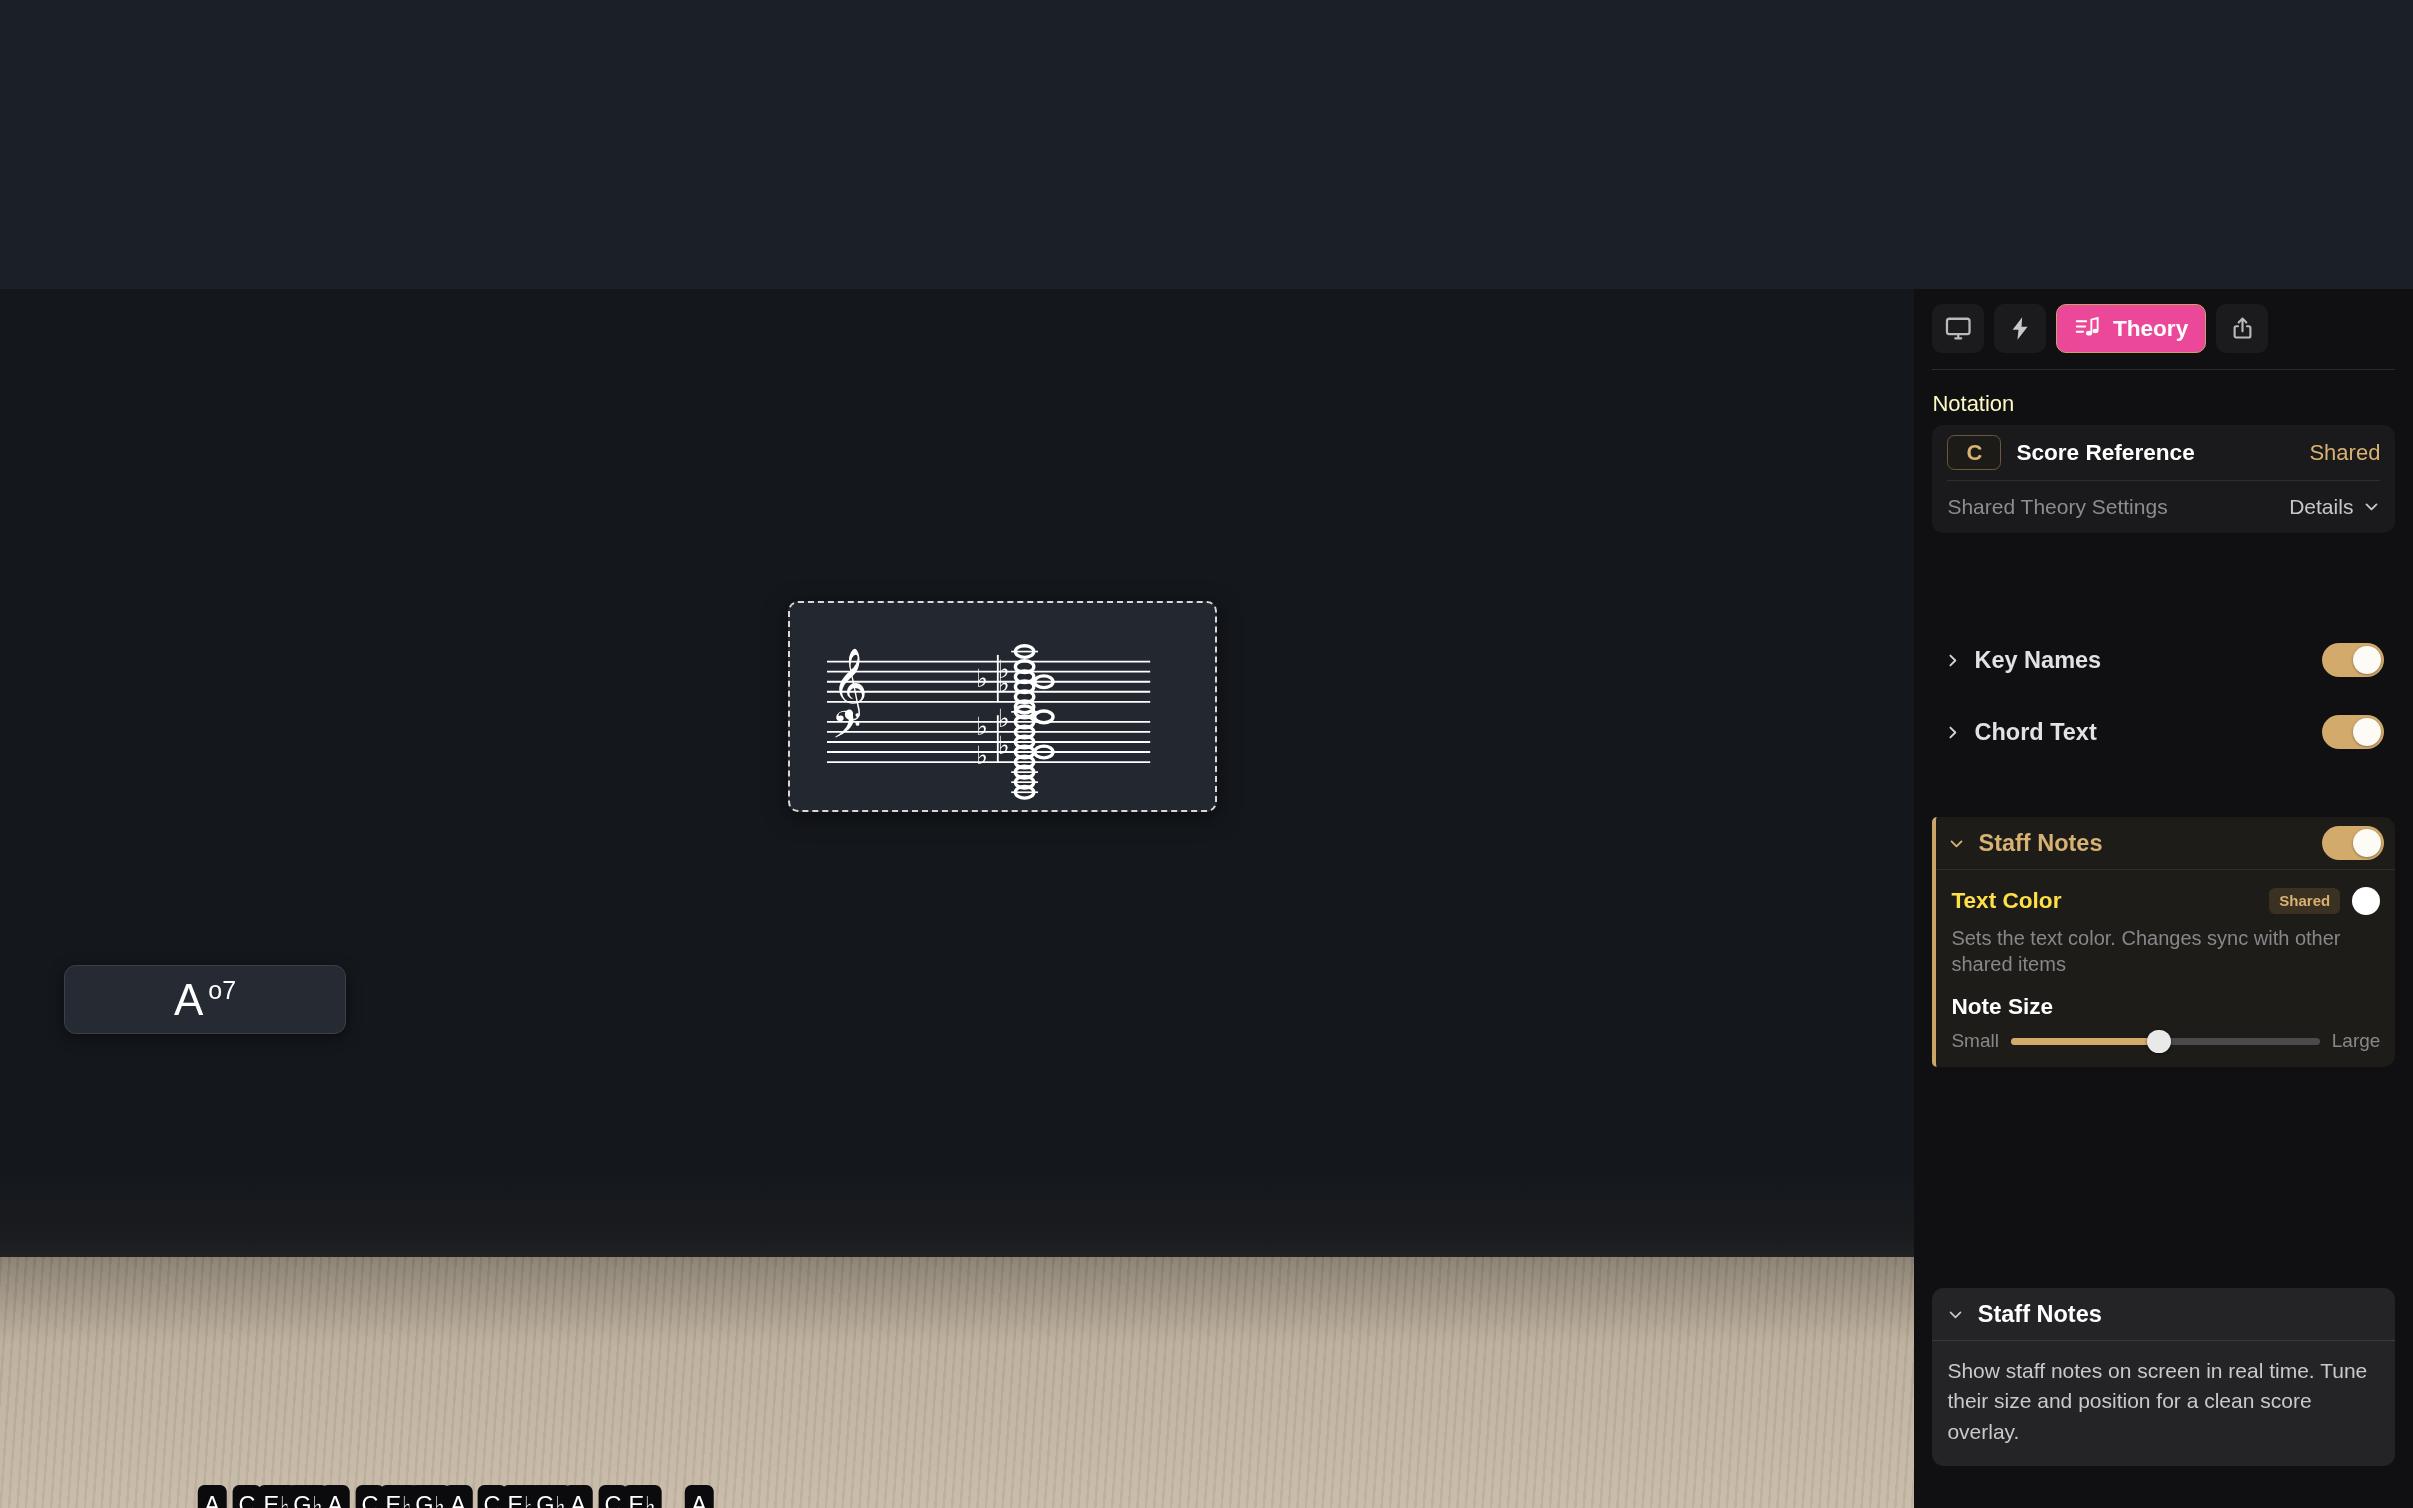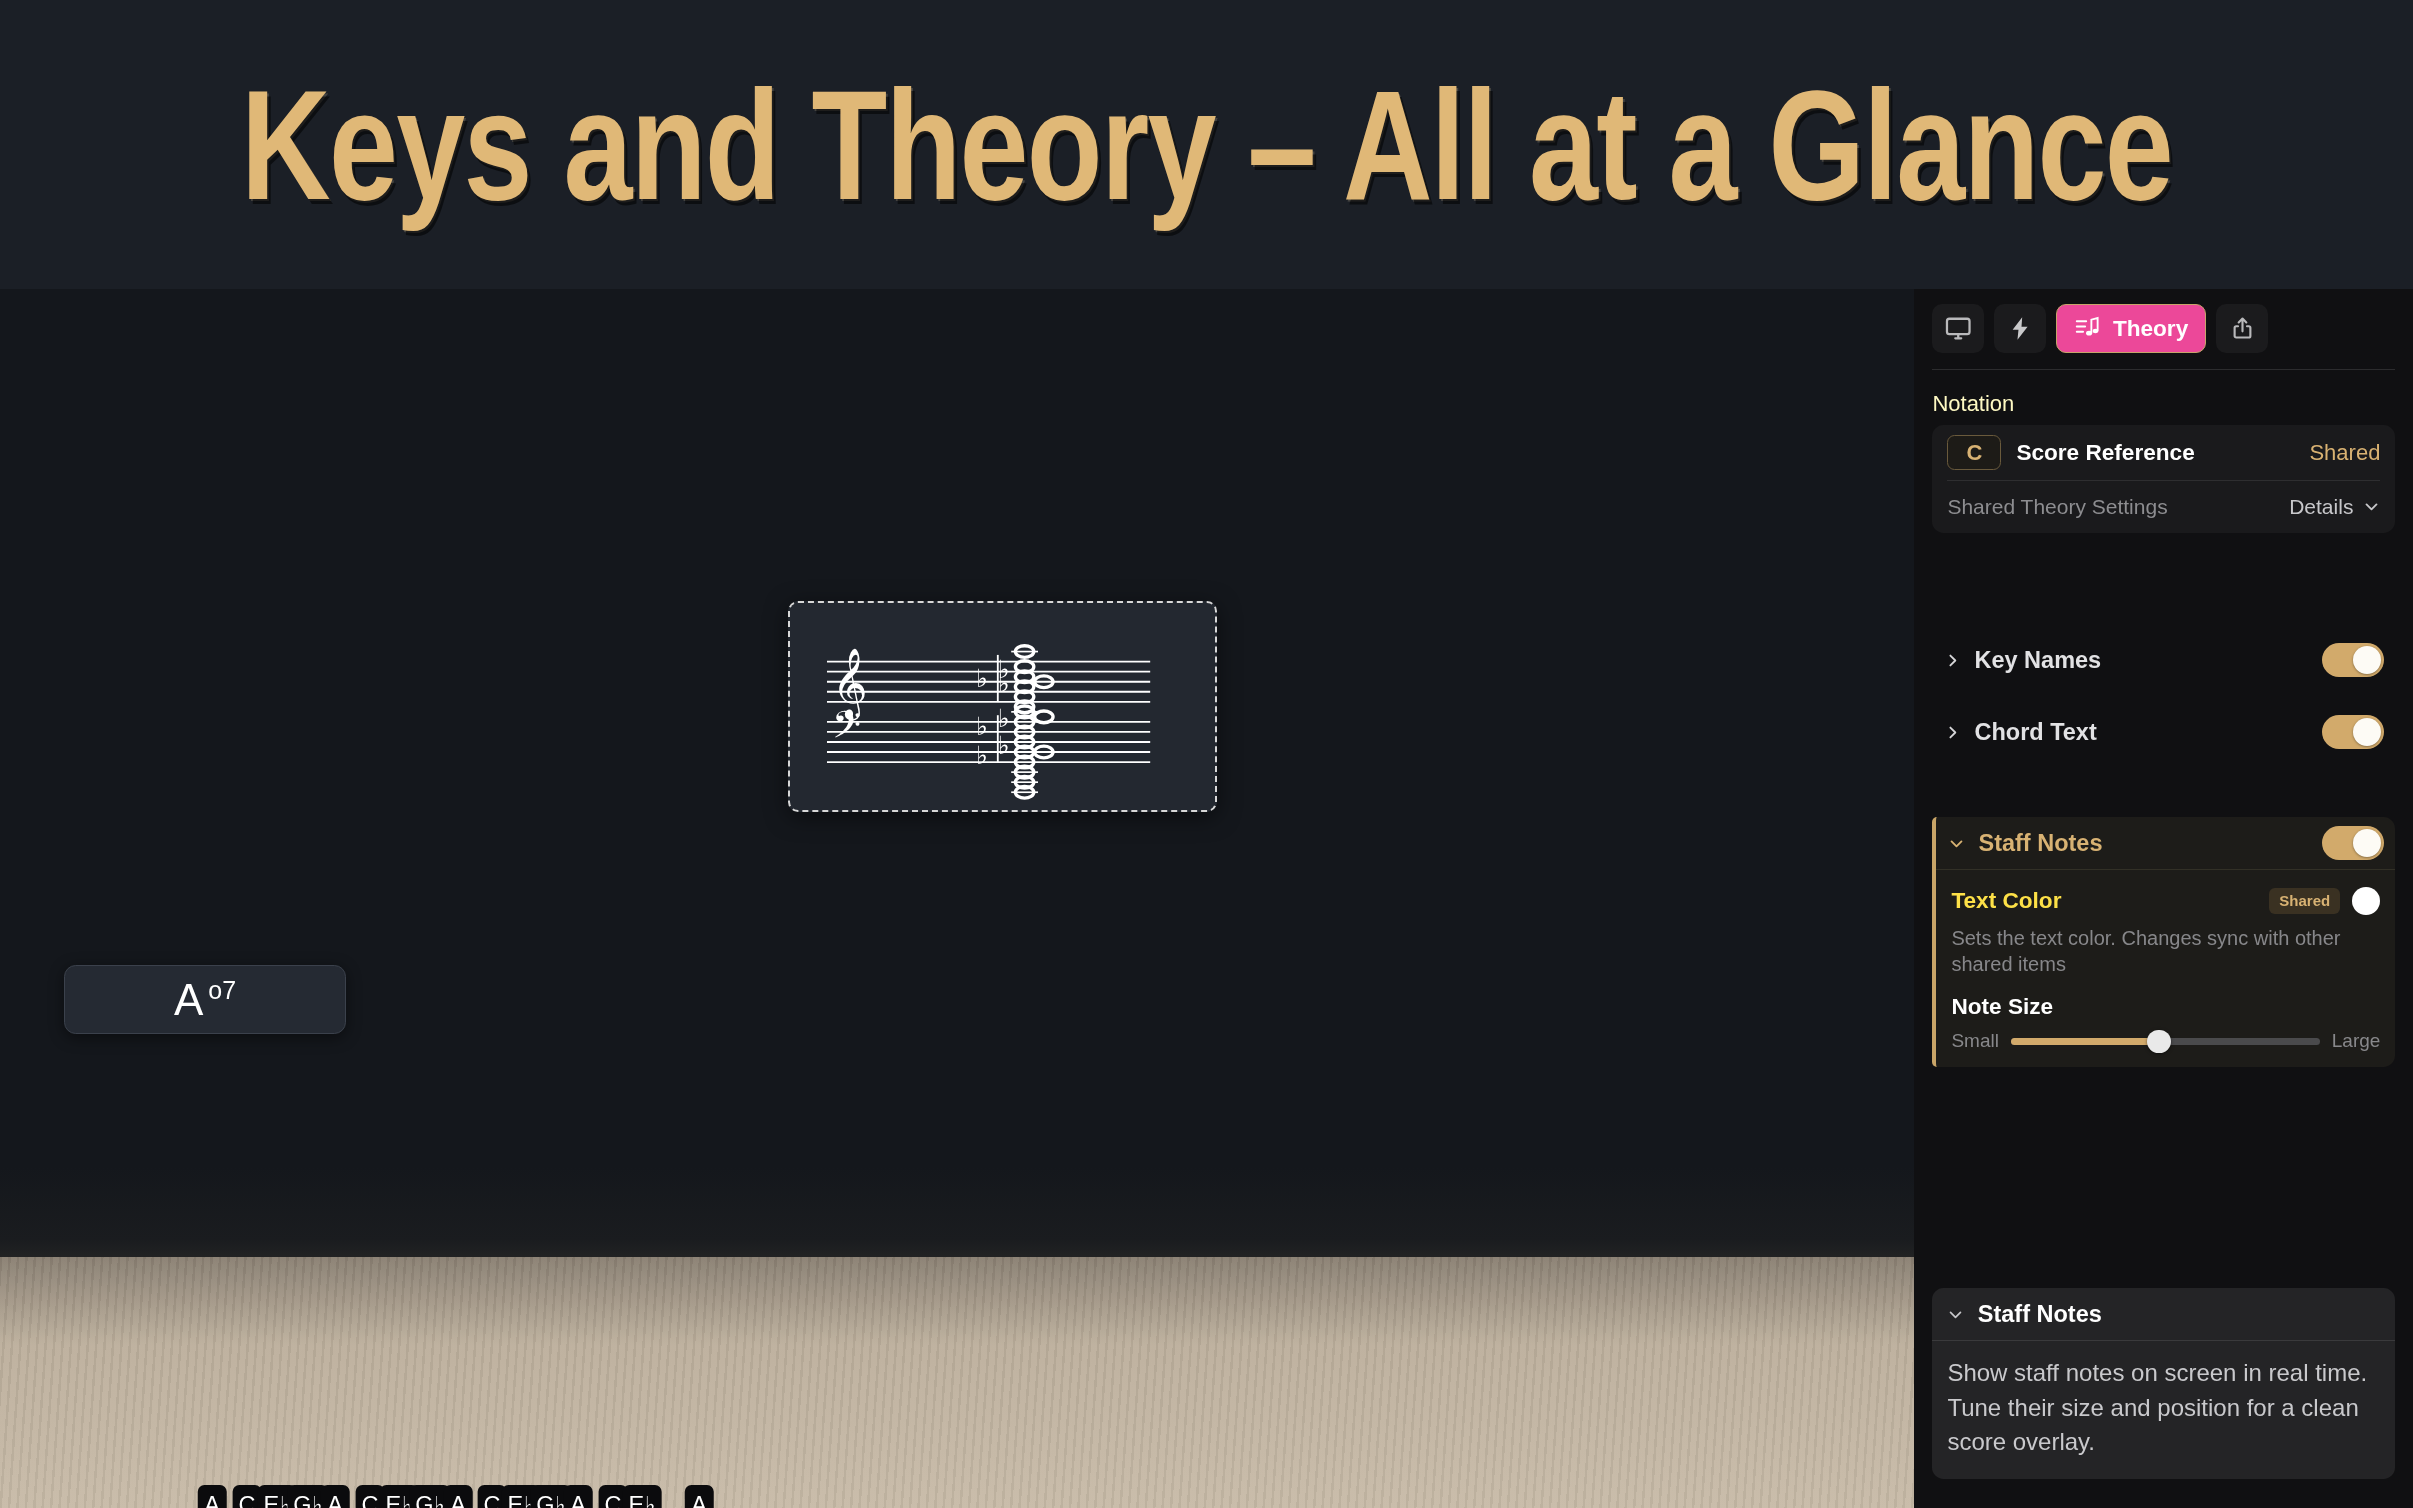--- a/index.html
+++ b/index.html
@@ -393,32 +393,29 @@
   }
   .help-title {
     color: #ffffff;
     font-size: 23.5px;
     font-weight: bold;
   }
   .help-sep { height: 0.8px; background: #3a3a3c; }
   .help-body {
     padding: 15px 15px 18.4px 15px;
     color: #c9c9cc;
-    font-size: 24px;
+    font-size: 21px;
     line-height: 1.45;
   }
 </style>
 </head>
 <body>
 
 <div id="root">
 
-  <div class="title-bar">
-    <div class="title-text">Keys and Theory – All at a Glance</div>
-  </div>
 
   <div class="stage">
     <div class="floor"></div>
 
     <div class="staff-box">
       <svg class="staff-svg" width="429" height="211" viewBox="0 0 512 252">
         <g stroke="#ffffff" stroke-width="2.2">
 
           <line x1="44" y1="70" x2="430" y2="70"></line>
           <line x1="44" y1="82" x2="430" y2="82"></line>

